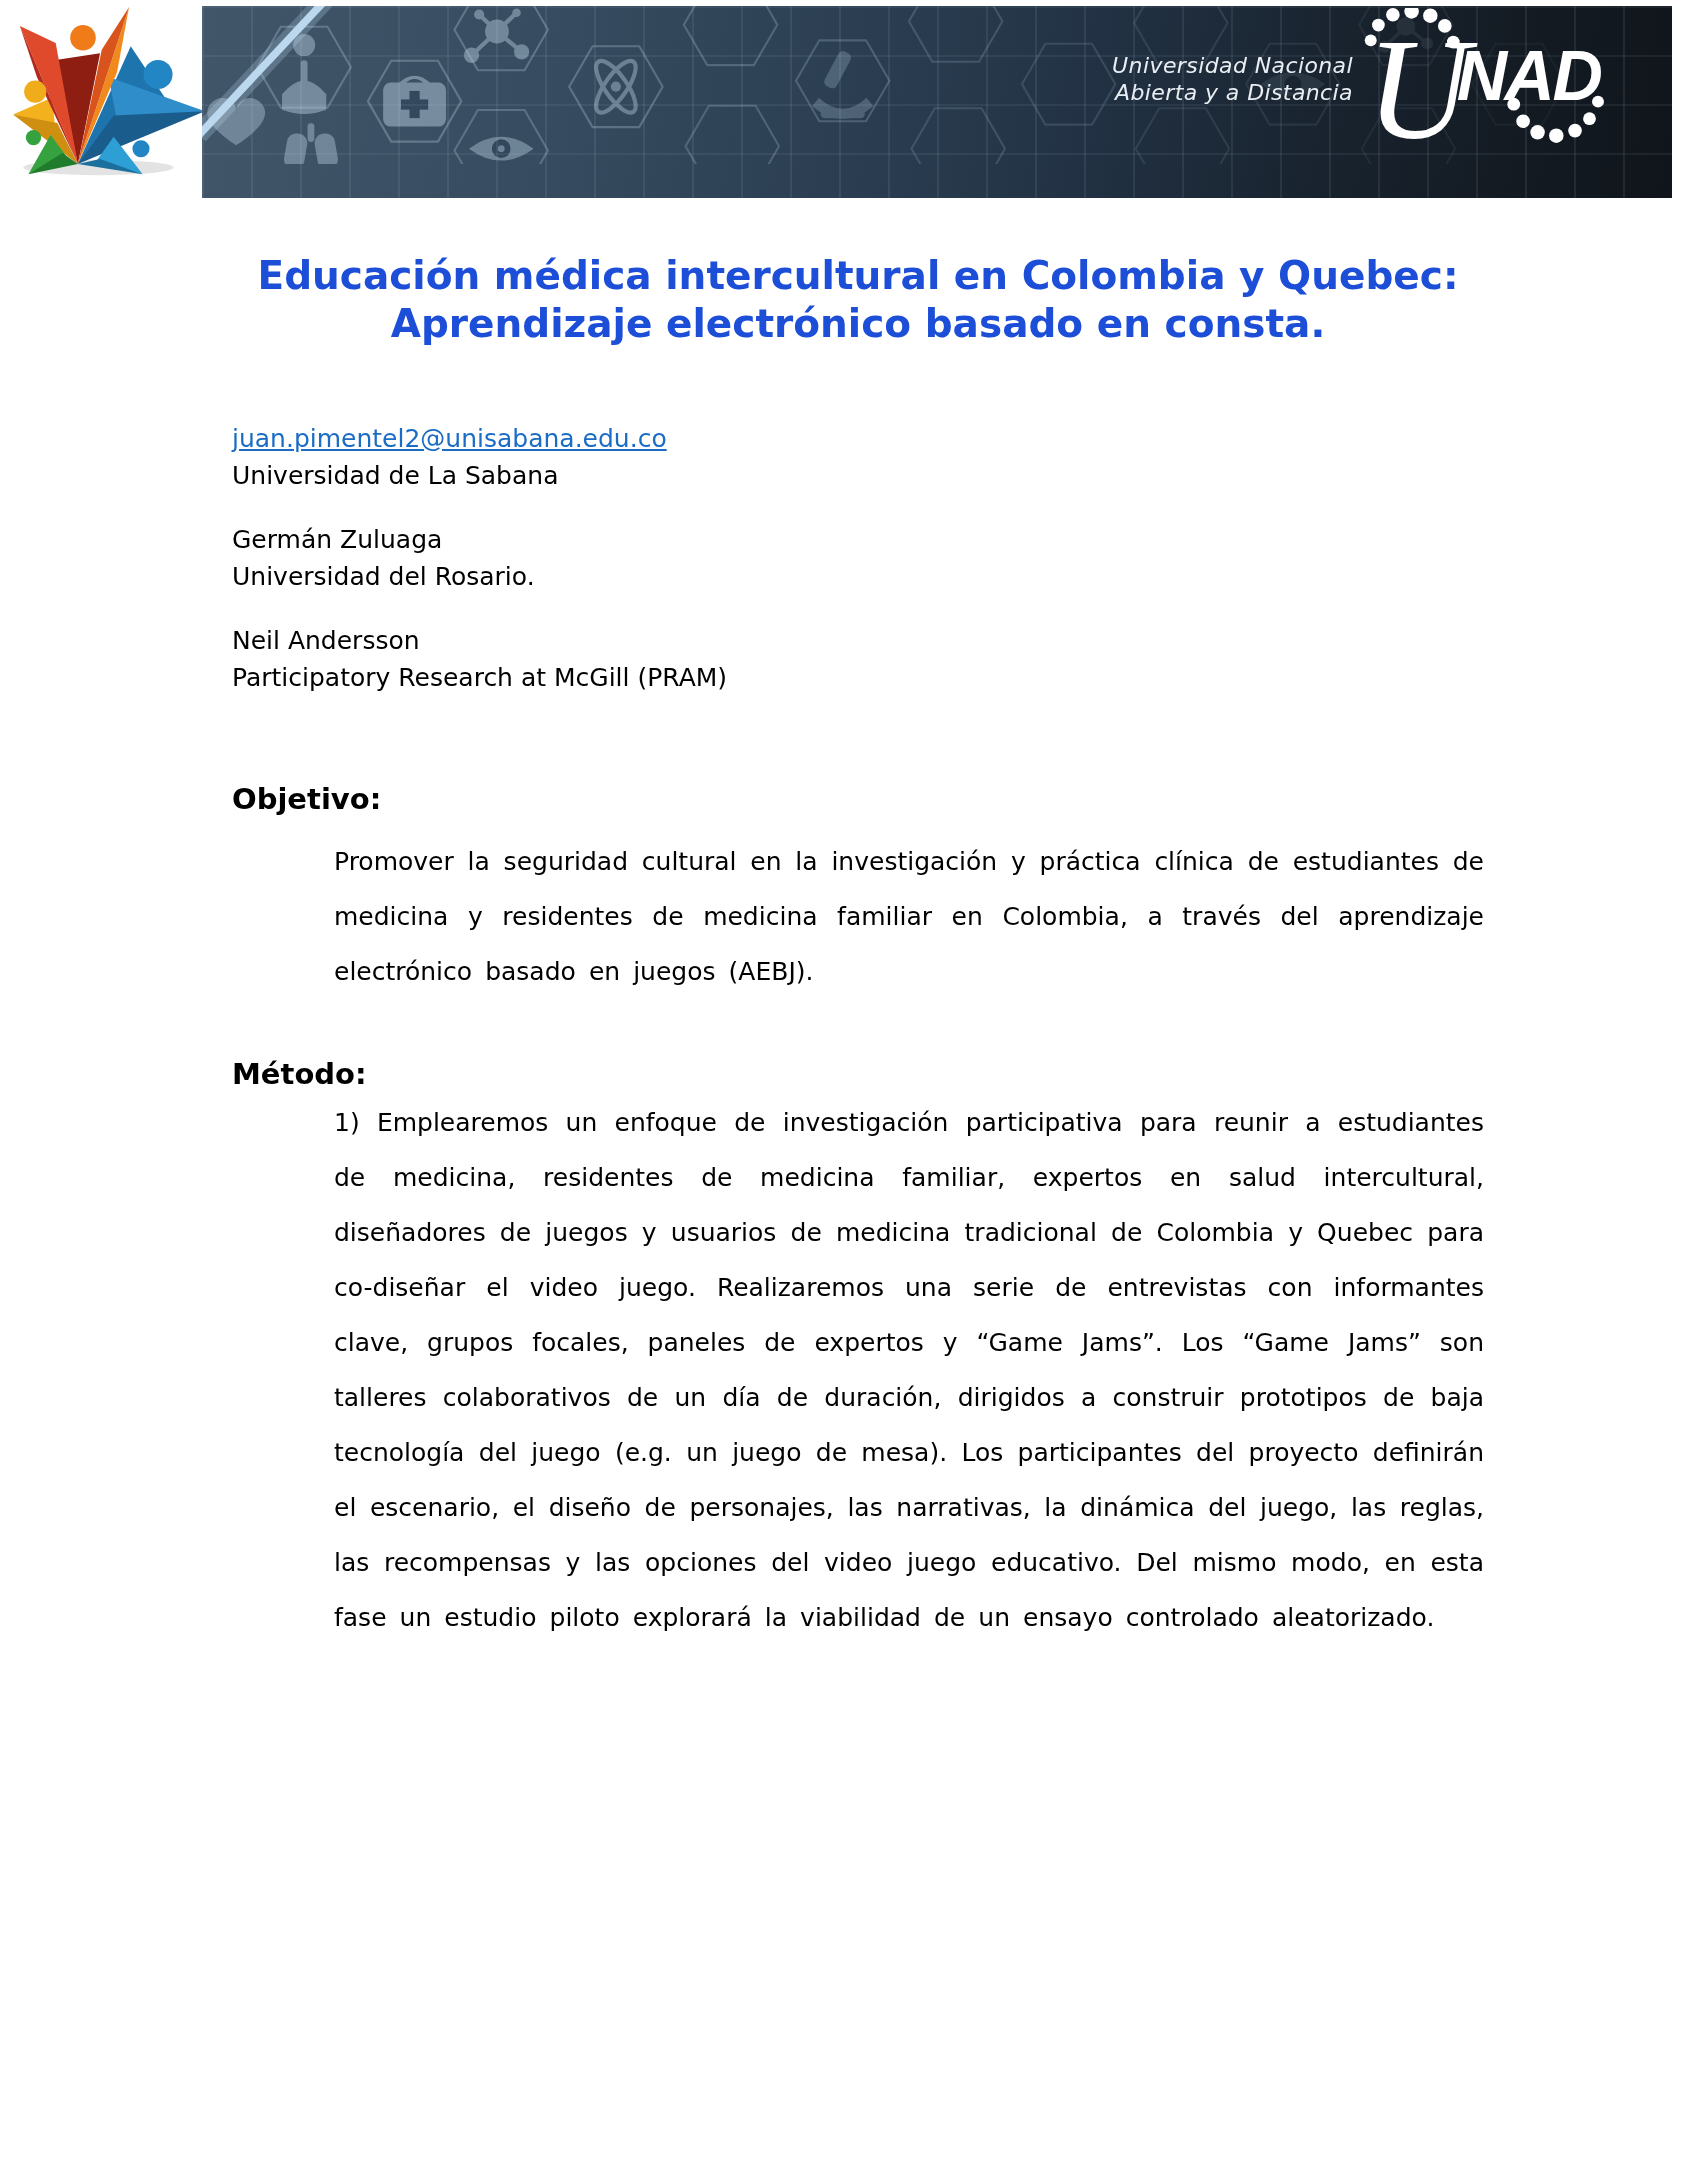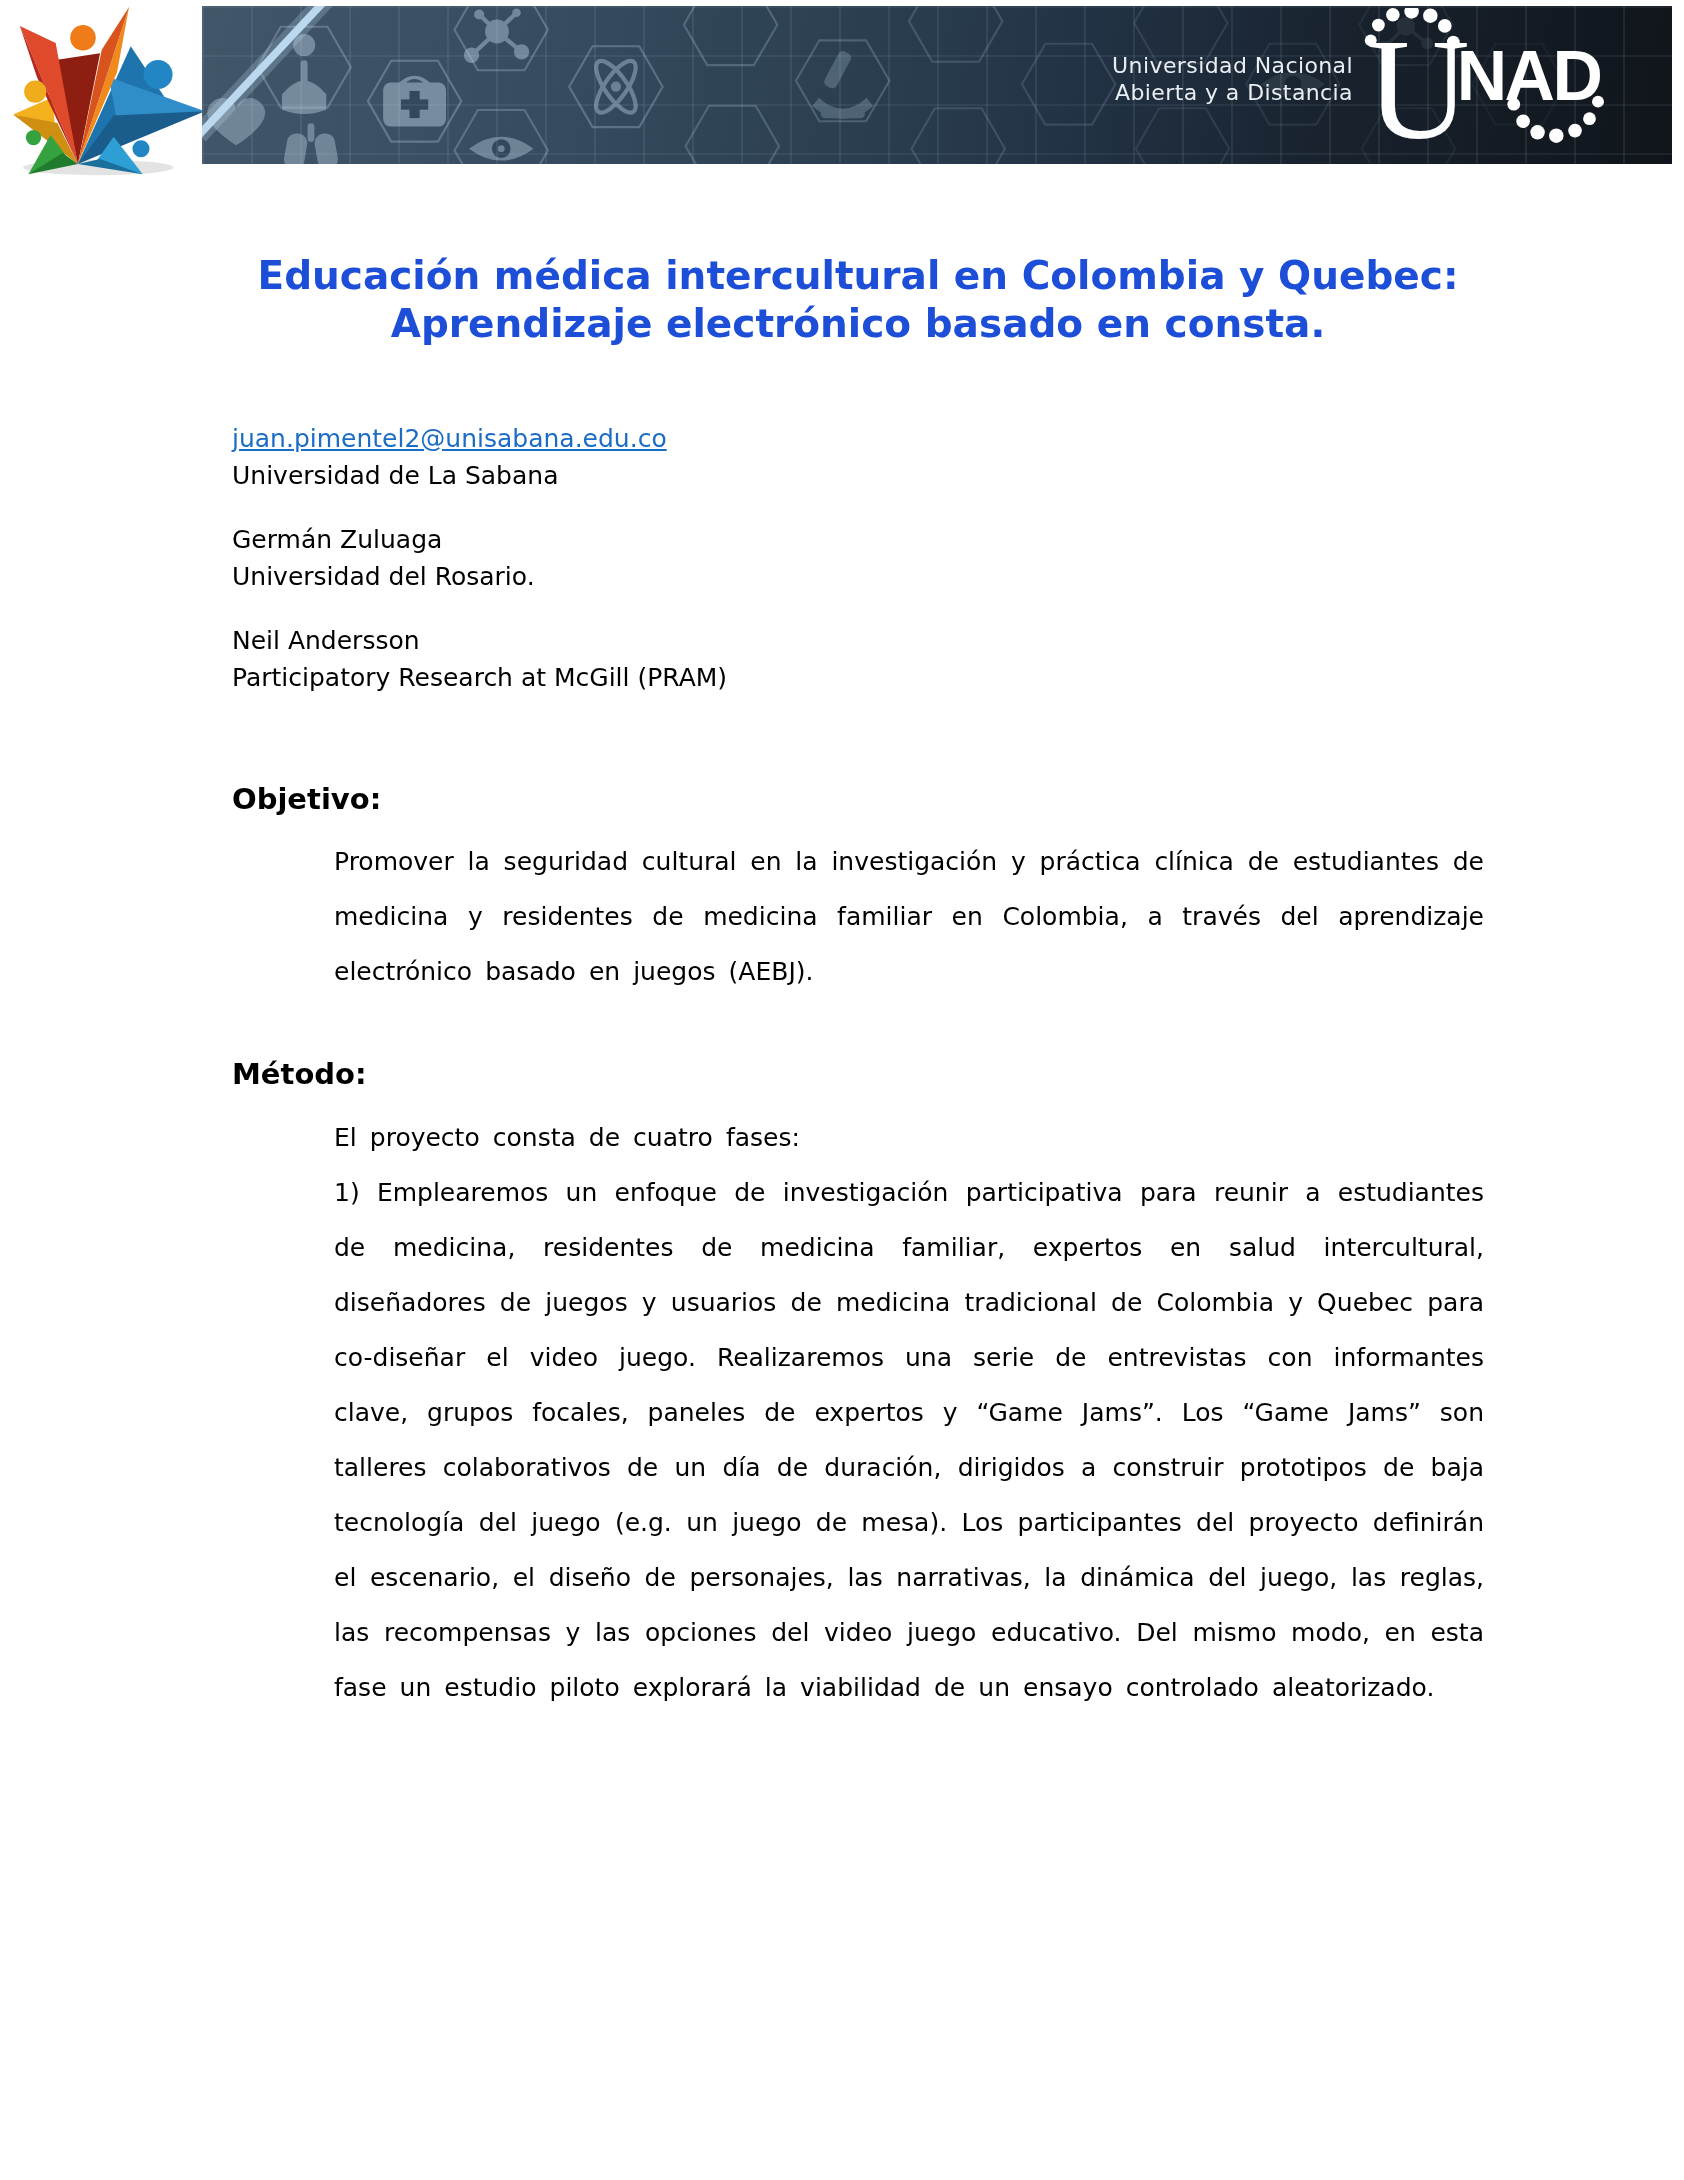--- a/index.html
+++ b/index.html
@@ -10,23 +10,24 @@
     background:#ffffff;
     font-family:"DejaVu Sans","Liberation Sans",sans-serif;
     color:#000;
     overflow:hidden;
   }
 
   
   .header{position:relative;width:1685px;height:175px;}
   .logo-left{position:absolute;left:12.8px;top:1.7px;width:192px;height:174px;}
   .banner{
-    position:absolute;left:202px;top:6px;width:1470px;height:158px;
+    position:absolute;left:202px;top:6px;width:1470px;height:192px;
     background:linear-gradient(100deg,#415669 0%,#364b5f 25%,#2b3e51 45%,#223244 60%,#192430 75%,#141b23 88%,#10151b 100%);
     overflow:hidden;
+    font-style:italic;
   }
   .banner .grid-overlay{
     position:absolute;inset:0;z-index:3;pointer-events:none;
     background-image:
       repeating-linear-gradient(to right, rgba(200,220,235,0.09) 0 1.7px, transparent 1.7px 49px),
       repeating-linear-gradient(to bottom, rgba(200,220,235,0.07) 0 1.7px, transparent 1.7px 49px);
   }
   .banner svg.decor{position:absolute;inset:0;z-index:2;}
   .banner-text{
     position:absolute;z-index:5;right:319px;top:46px;
@@ -239,18 +240,17 @@
       <div class="author-group">
         <div>Neil Andersson</div>
         <div>Participatory Research at McGill (PRAM)</div>
       </div>
     </div>
 
     <h2 class="sec-heading obj">Objetivo:</h2>
     <p class="body-para">Promover la seguridad cultural en la investigación y práctica clínica de estudiantes de medicina y residentes de medicina familiar en Colombia, a través del aprendizaje electrónico basado en juegos (AEBJ).</p>
 
     <h2 class="sec-heading met">Método:</h2>
-    <p class="body-para intro-line">El proyecto consta de cuatro fases:</p>
     <p class="body-para follow">1) Emplearemos un enfoque de investigación participativa para reunir a estudiantes de medicina, residentes de medicina familiar, expertos en salud intercultural, diseñadores de juegos y usuarios de medicina tradicional de Colombia y Quebec para co-diseñar el video juego. Realizaremos una serie de entrevistas con informantes clave, grupos focales, paneles de expertos y “Game Jams”. Los “Game Jams” son talleres colaborativos de un día de duración, dirigidos a construir prototipos de baja tecnología del juego (e.g. un juego de mesa). Los participantes del proyecto definirán el escenario, el diseño de personajes, las narrativas, la dinámica del juego, las reglas, las recompensas y las opciones del video juego educativo. Del mismo modo, en esta fase un estudio piloto explorará la viabilidad de un ensayo controlado aleatorizado.</p>
 
   </div>
 </div>
 
 
 </body></html>

